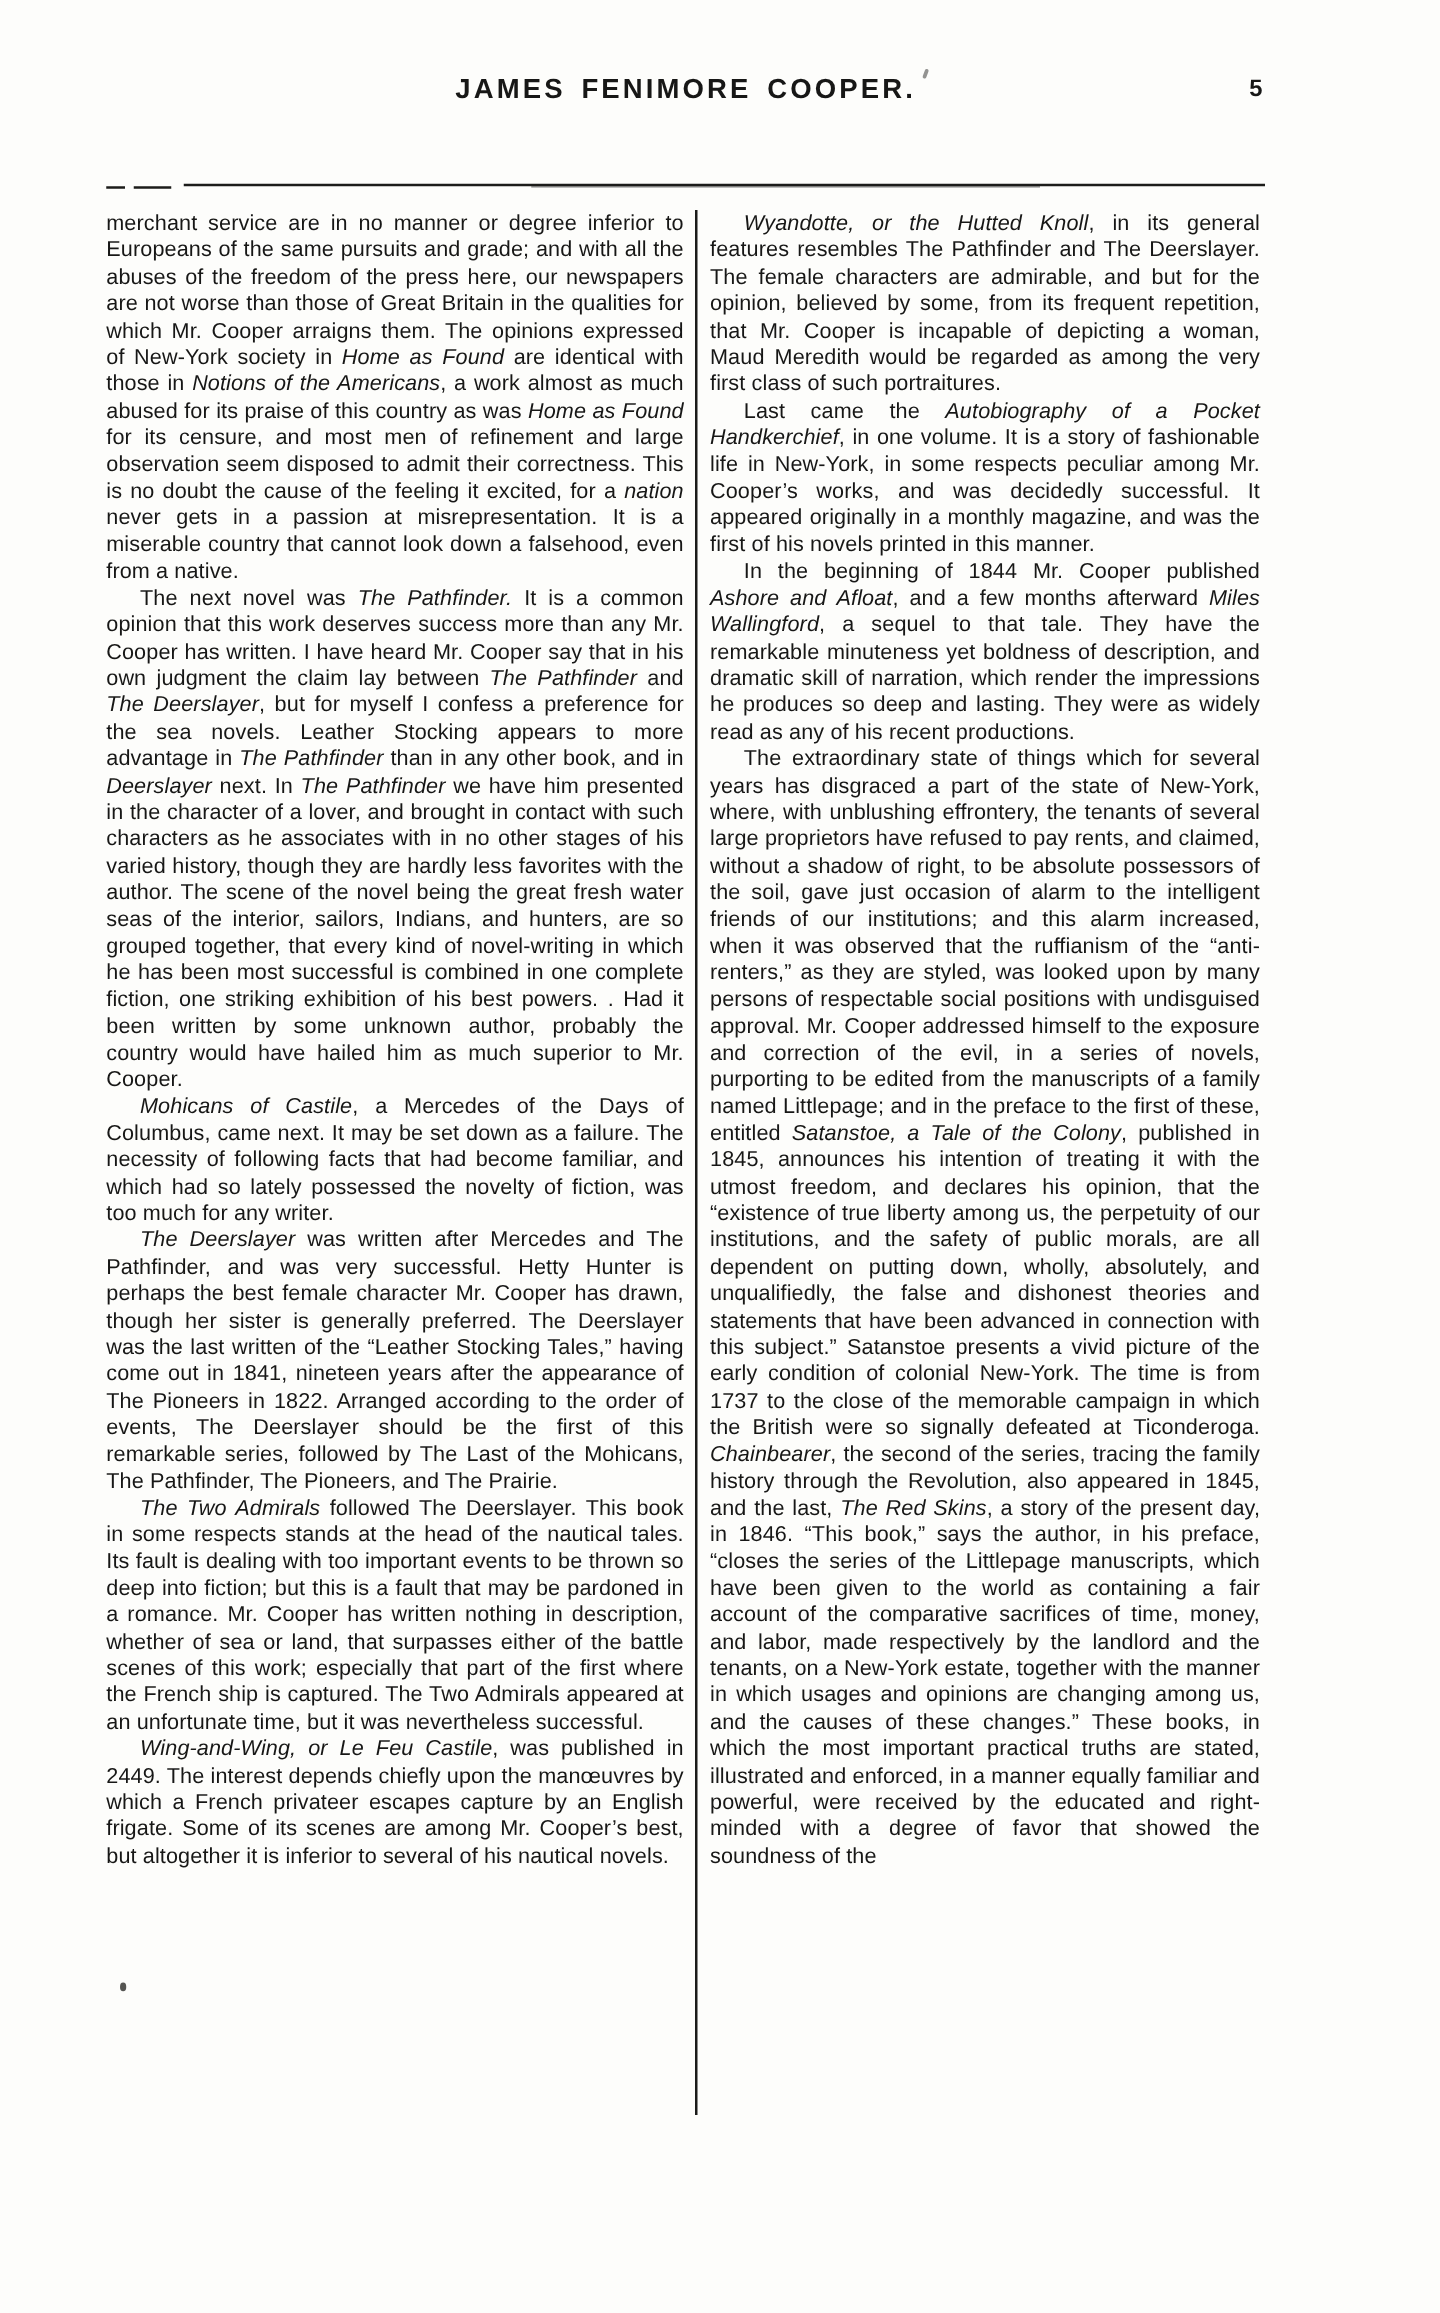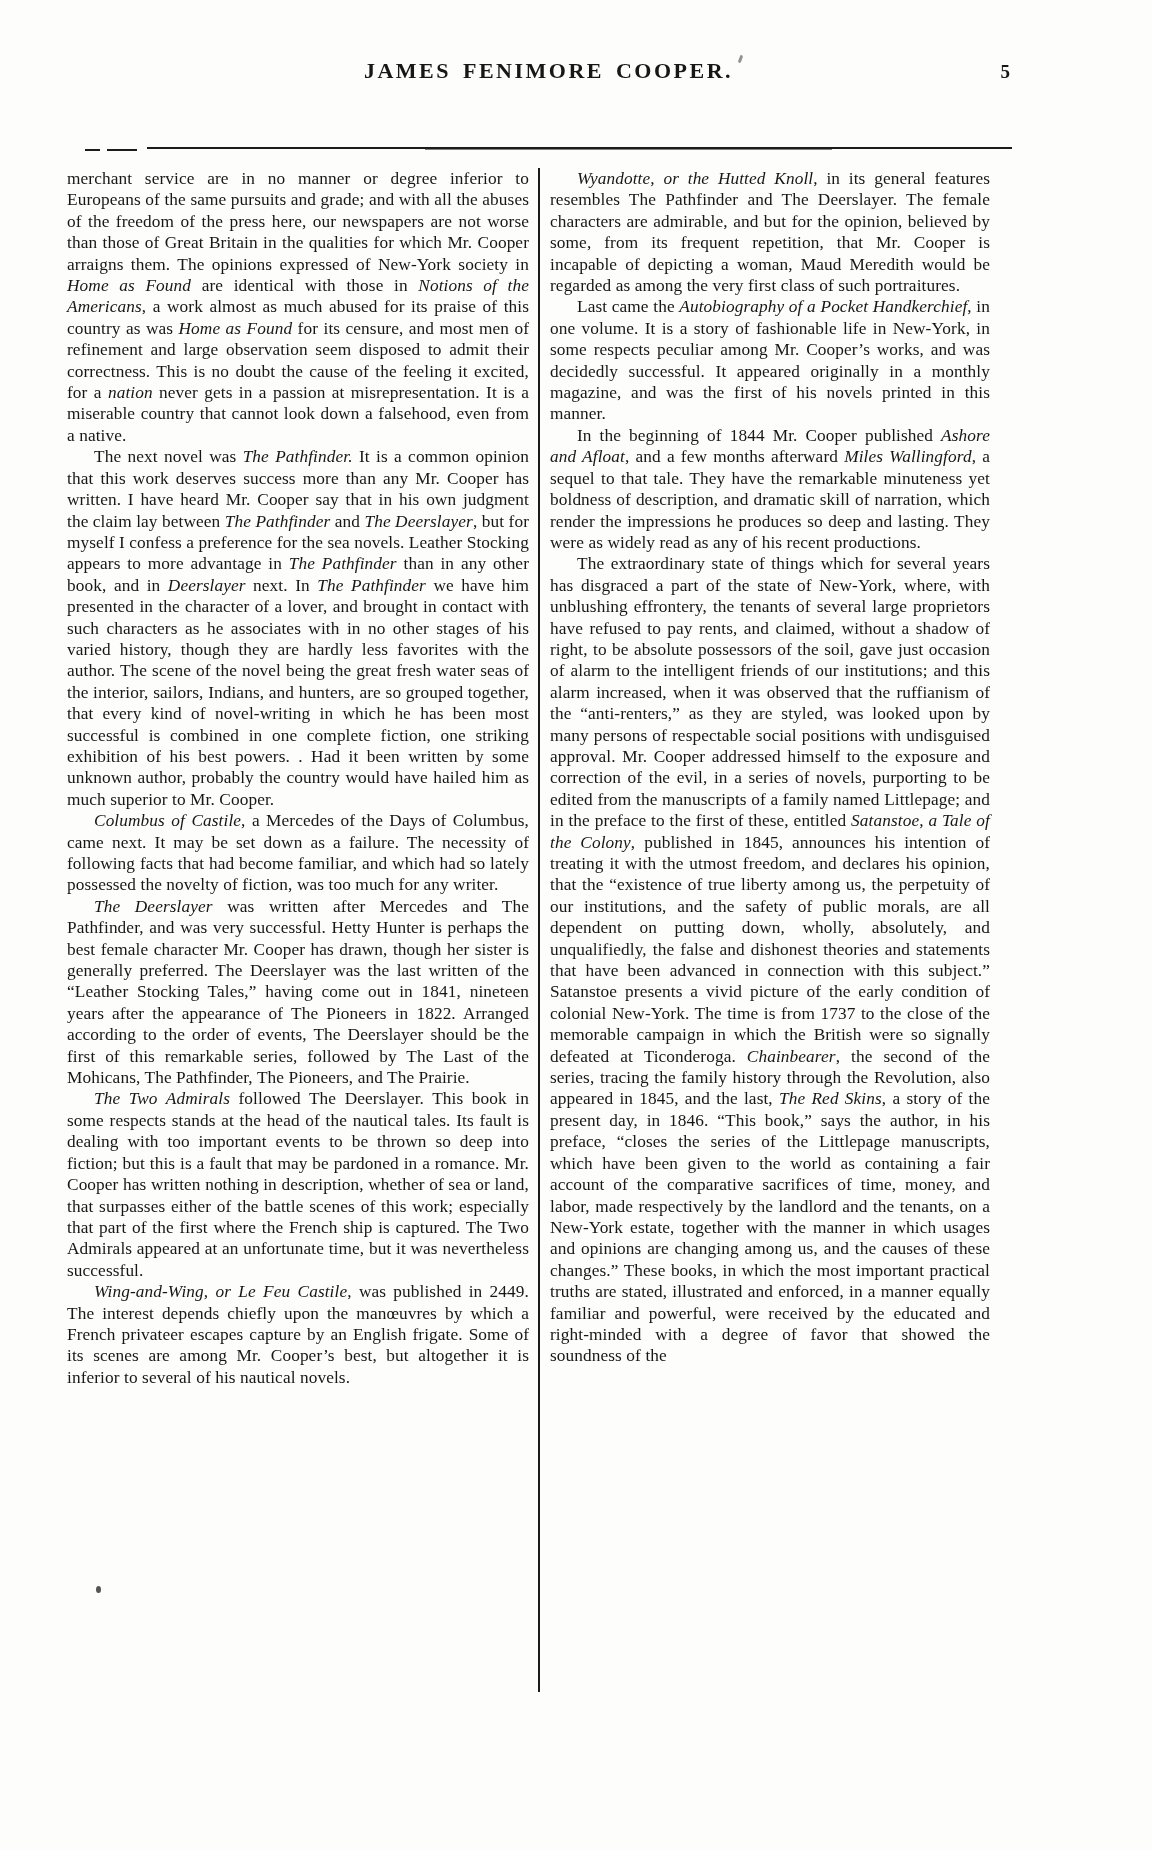--- a/index.html
+++ b/index.html
@@ -2,21 +2,21 @@
 <html><head>
 <meta charset="utf-8">
 <style>
   html, body { margin: 0; padding: 0; background: #e8e8e6; }
   .page {
     position: relative;
     width: 1152px;
     height: 1850px;
     background: #fdfdfb;
     overflow: hidden;
-    font-family: Liberation Serif, serif;
+    font-family: Liberation Sans, sans-serif;
     color: #171716;
   }
   
   .header {
     position: absolute;
     left: 85px; top: 58px;
     width: 927px;
     height: 34px;
   }
   .running-head {
@@ -36,21 +36,21 @@
   
   .rule { position: absolute; left: 85px; top: 147px; width: 927px; height: 4px; }
   .rule .seg { position: absolute; background: #1c1c1a; }
   .rule .d1 { left: 0; top: 2px; width: 15px; height: 2px; }
   .rule .d2 { left: 22px; top: 2px; width: 30px; height: 2px; }
   .rule .main { left: 62px; top: 0; right: 0; height: 2px; }
   .rule .main2 { left: 340px; top: 2px; right: 180px; height: 1px; opacity: .55; }
   
   .columns {
     position: absolute;
-    left: 67px; top: 168px;
+    left: 85px; top: 168px;
     width: 927px;
     display: flex;
     align-items: flex-start;
   }
   .col {
     font-size: 17.3px;
     line-height: 21.4px;
     text-align: justify;
     letter-spacing: 0.1px;
   }
@@ -84,21 +84,21 @@
     <span class="seg d1"></span>
     <span class="seg d2"></span>
     <span class="seg main"></span>
     <span class="seg main2"></span>
   </div>
 
   <div class="columns">
     <div class="col col-left" id="col-left">
         <p class="para"><span>merchant service are in no manner or degree inferior to Europeans of the same pursuits and grade; and with all the abuses of the freedom of the press here, our newspapers are not worse than those of Great Britain in the qualities for which Mr. Cooper arraigns them.  The opinions expressed of New-York society in </span><i>Home as Found</i><span> are identical with those in </span><i>Notions of the Americans</i><span>, a work almost as much abused for its praise of this country as was </span><i>Home as Found</i><span> for its censure, and most men of refinement and large observation seem disposed to admit their correctness.  This is no doubt the cause of the feeling it excited, for a </span><i>nation</i><span> never gets in a passion at misrepresentation.  It is a miserable country that cannot look down a falsehood, even from a native.</span></p>
         <p class="para indent"><span>The next novel was </span><i>The Pathfinder.</i><span>  It is a common opinion that this work deserves success more than any Mr. Cooper has written.  I have heard Mr. Cooper say that in his own judgment the claim lay between </span><i>The Pathfinder</i><span> and </span><i>The Deerslayer</i><span>, but for myself I confess a preference for the sea novels.  Leather Stocking appears to more advantage in </span><i>The Pathfinder</i><span> than in any other book, and in </span><i>Deerslayer</i><span> next.  In </span><i>The Pathfinder</i><span> we have him presented in the character of a lover, and brought in contact with such characters as he associates with in no other stages of his varied history, though they are hardly less favorites with the author.  The scene of the novel being the great fresh water seas of the interior, sailors, Indians, and hunters, are so grouped together, that every kind of novel-writing in which he has been most successful is combined in one complete fiction, one striking exhibition of his best powers. . Had it been written by some unknown author, probably the country would have hailed him as much superior to Mr. Cooper.</span></p>
-        <p class="para indent"><i>Columbus of Castile</i><span>, a Mercedes of the Days of Columbus, came next.  It may be set down as a failure.  The necessity of following facts that had become familiar, and which had so lately possessed the novelty of fiction, was too much for any writer.</span></p>
+        <p class="para indent"><i>Mohicans of Castile</i><span>, a Mercedes of the Days of Columbus, came next.  It may be set down as a failure.  The necessity of following facts that had become familiar, and which had so lately possessed the novelty of fiction, was too much for any writer.</span></p>
         <p class="para indent"><i>The Deerslayer</i><span> was written after Mercedes and The Pathfinder, and was very successful.  Hetty Hunter is perhaps the best female character Mr. Cooper has drawn, though her sister is generally preferred.  The Deerslayer was the last written of the “Leather Stocking Tales,” having come out in 1841, nineteen years after the appearance of The Pioneers in 1822.  Arranged according to the order of events, The Deerslayer should be the first of this remarkable series, followed by The Last of the Mohicans, The Pathfinder, The Pioneers, and The Prairie.</span></p>
         <p class="para indent"><i>The Two Admirals</i><span> followed The Deerslayer. This book in some respects stands at the head of the nautical tales.  Its fault is dealing with too important events to be thrown so deep into fiction; but this is a fault that may be pardoned in a romance.  Mr. Cooper has written nothing in description, whether of sea or land, that surpasses either of the battle scenes of this work; especially that part of the first where the French ship is captured.  The Two Admirals appeared at an unfortunate time, but it was nevertheless successful.</span></p>
         <p class="para indent"><i>Wing-and-Wing, or Le Feu Castile</i><span>, was published in 2449.  The interest depends chiefly upon the manœuvres by which a French privateer escapes capture by an English frigate.  Some of its scenes are among Mr. Cooper’s best, but altogether it is inferior to several of his nautical novels.</span></p>
       </div>
     <div class="divider"></div>
     <div class="col col-right" id="col-right">
         <p class="para indent"><i>Wyandotte, or the Hutted Knoll</i><span>, in its general features resembles The Pathfinder and The Deerslayer.  The female characters are admirable, and but for the opinion, believed by some, from its frequent repetition, that Mr. Cooper is incapable of depicting a woman, Maud Meredith would be regarded as among the very first class of such portraitures.</span></p>
         <p class="para indent"><span>Last came the </span><i>Autobiography of a Pocket Handkerchief</i><span>, in one volume.  It is a story of fashionable life in New-York, in some respects peculiar among Mr. Cooper’s works, and was decidedly successful.  It appeared originally in a monthly magazine, and was the first of his novels printed in this manner.</span></p>
         <p class="para indent"><span>In the beginning of 1844 Mr. Cooper published </span><i>Ashore and Afloat</i><span>, and a few months afterward </span><i>Miles Wallingford</i><span>, a sequel to that tale.  They have the remarkable minuteness yet boldness of description, and dramatic skill of narration, which render the impressions he produces so deep and lasting.  They were as widely read as any of his recent productions.</span></p>
         <p class="para indent"><span>The extraordinary state of things which for several years has disgraced a part of the state of New-York, where, with unblushing effrontery, the tenants of several large proprietors have refused to pay rents, and claimed, without a shadow of right, to be absolute possessors of the soil, gave just occasion of alarm to the intelligent friends of our institutions; and this alarm increased, when it was observed that the ruffianism of the “anti-renters,” as they are styled, was looked upon by many persons of respectable social positions with undisguised approval.  Mr. Cooper addressed himself to the exposure and correction of the evil, in a series of novels, purporting to be edited from the manuscripts of a family named Littlepage; and in the preface to the first of these, entitled </span><i>Satanstoe, a Tale of the Colony</i><span>, published in 1845, announces his intention of treating it with the utmost freedom, and declares his opinion, that the “existence of true liberty among us, the perpetuity of our institutions, and the safety of public morals, are all dependent on putting down, wholly, absolutely, and unqualifiedly, the false and dishonest theories and statements that have been advanced in connection with this subject.”  Satanstoe presents a vivid picture of the early condition of colonial New-York.  The time is from 1737 to the close of the memorable campaign in which the British were so signally defeated at Ticonderoga.  </span><i>Chainbearer</i><span>, the second of the series, tracing the family history through the Revolution, also appeared in 1845, and the last, </span><i>The Red Skins</i><span>, a story of the present day, in 1846.  “This book,” says the author, in his preface, “closes the series of the Littlepage manuscripts, which have been given to the world as containing a fair account of the comparative sacrifices of time, money, and labor, made respectively by the landlord and the tenants, on a New-York estate, together with the manner in which usages and opinions are changing among us, and the causes of these changes.”  These books, in which the most important practical truths are stated, illustrated and enforced, in a manner equally familiar and powerful, were received by the educated and right-minded with a degree of favor that showed the soundness of the</span></p>

